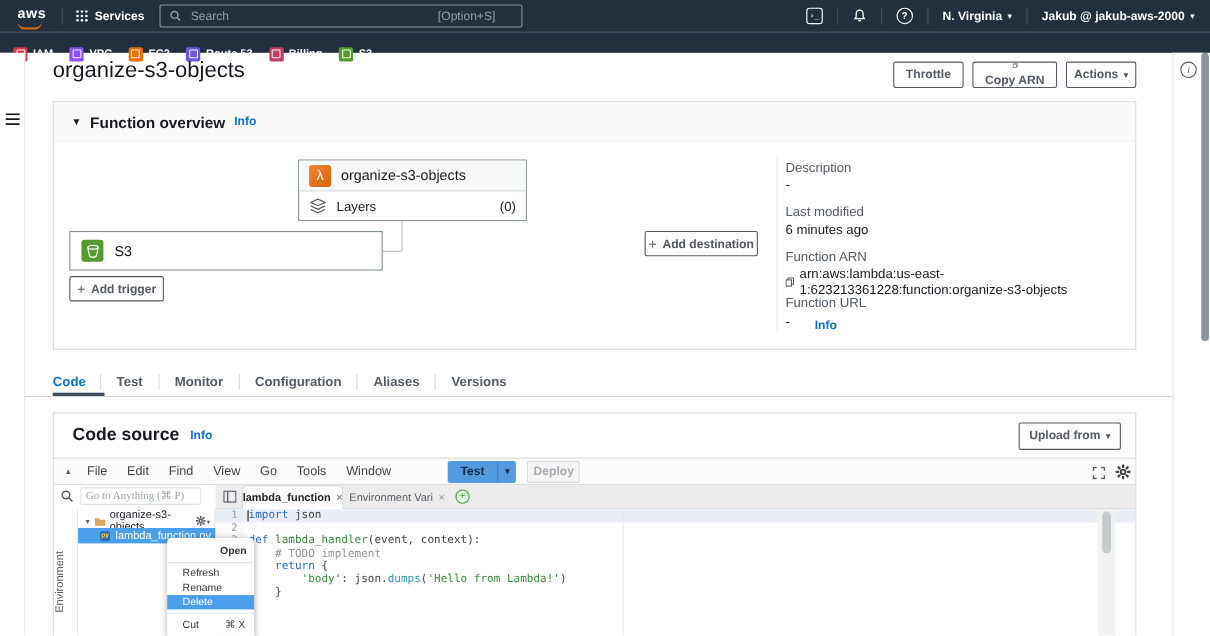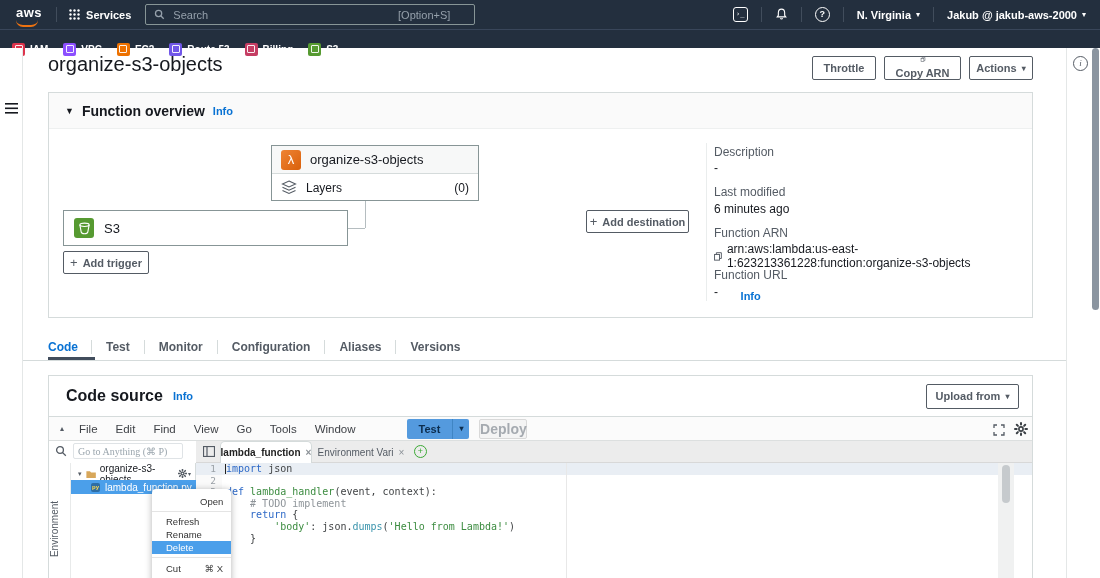--- a/index.html
+++ b/index.html
@@ -47,21 +47,21 @@
   .dlabel{font-size:12px;color:#545b64;}
   .dvalue{font-size:12px;color:#16191f;}
   
   .tab{font-size:12px;font-weight:bold;color:#545b64;padding:0 14px;}
   .tab.active{color:#0972d3;padding:0 13px 0 0;}
   .tabsep{width:1px;height:14px;background:#d5dbdb;}
   
   .menubar{position:absolute;left:0;top:40px;width:983px;height:25px;background:#fbfbfb;border-top:1px solid #d5dbdb;border-bottom:1px solid #dcdfdf;display:flex;align-items:center;box-sizing:border-box;}
   .mitem{font-size:11.5px;color:#3f4247;padding:0 9px;}
   .testbtn{height:20px;background:#549ade;color:#0c2d4e;font-size:11px;font-weight:bold;display:flex;align-items:center;box-sizing:border-box;border-radius:2px;overflow:hidden;}
-  .deploybtn{height:20px;background:#f4f4f4;border:1px solid #d9d9d9;color:#a5aab0;font-size:14px;font-weight:bold;display:flex;align-items:center;justify-content:center;border-radius:2px;box-sizing:border-box;}
+  .deploybtn{height:20px;background:#f4f4f4;border:1px solid #d9d9d9;color:#a5aab0;font-size:11px;font-weight:bold;display:flex;align-items:center;justify-content:center;border-radius:2px;box-sizing:border-box;}
   .goto{position:absolute;left:24px;top:2px;width:110px;height:16px;border:1px solid #dfe3e6;border-radius:2px;font-size:10px;color:#6b7580;padding:0 4px;outline:none;font-family:Liberation Serif, serif;box-sizing:border-box;}
   .goto::placeholder{color:#9aa5ad;}
   .envlbl{font-size:10px;color:#545b64;}
   .treelbl{font-size:10px;}
   .ed-tabbar{position:absolute;left:147px;top:0;width:836px;height:22px;background:#ececec;border-bottom:1px solid #d8d8d8;box-sizing:border-box;}
   .ed-tab{position:absolute;top:0;height:22px;display:flex;align-items:center;justify-content:center;gap:5px;font-size:10px;box-sizing:border-box;}
   .ed-tab.on{background:#fff;border:1px solid #d5dbdb;border-bottom:none;border-radius:5px 5px 0 0;font-weight:bold;color:#222;}
   .ed-tab.off{color:#545b64;}
   .closex{color:#8a9096;font-size:10px;}
   .pluscirc{width:11px;height:11px;border:1px solid #3ba935;border-radius:50%;color:#3ba935;font-size:9px;line-height:10px;text-align:center;}
@@ -426,21 +426,21 @@
           <div class="cl"><span class="tk-pl">    }</span></div>
         </div>
         <div class="edscroll">
             <div class="edthumb"></div>
           </div>
       </div>
     </div>
   </div>
 
   <div class="ctx">
-    <div class="ctx-it" style="font-weight:normal;height:14px;padding-left:48px;">Open</div>
+    <div class="ctx-it" style="font-weight:bold;height:14px;padding-left:48px;">Open</div>
     <div class="ctx-sep"></div>
     <div class="ctx-it">Refresh</div>
     <div class="ctx-it">Rename</div>
     <div class="ctx-it sel">Delete</div>
     <div class="ctx-sep"></div>
     <div class="ctx-it" style="height:15px;">
       <span>Cut</span>
       <span class="ctx-sc">⌘ X</span>
     </div>
     <div class="ctx-it" style="height:15px;">

